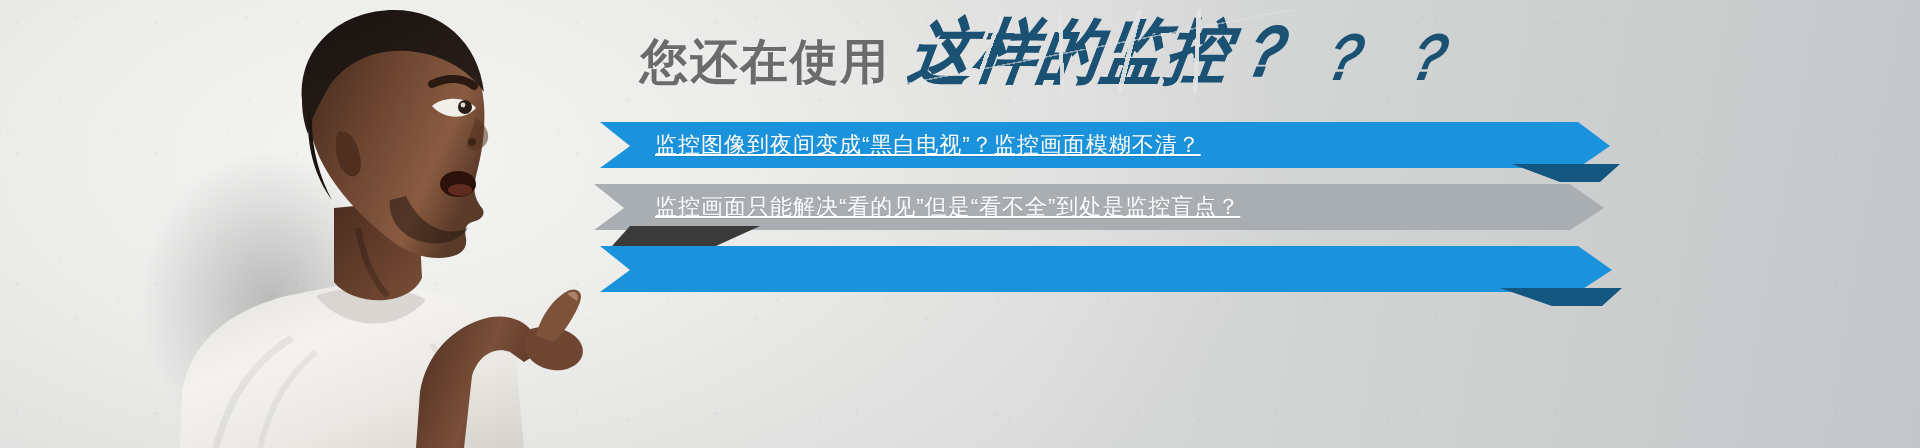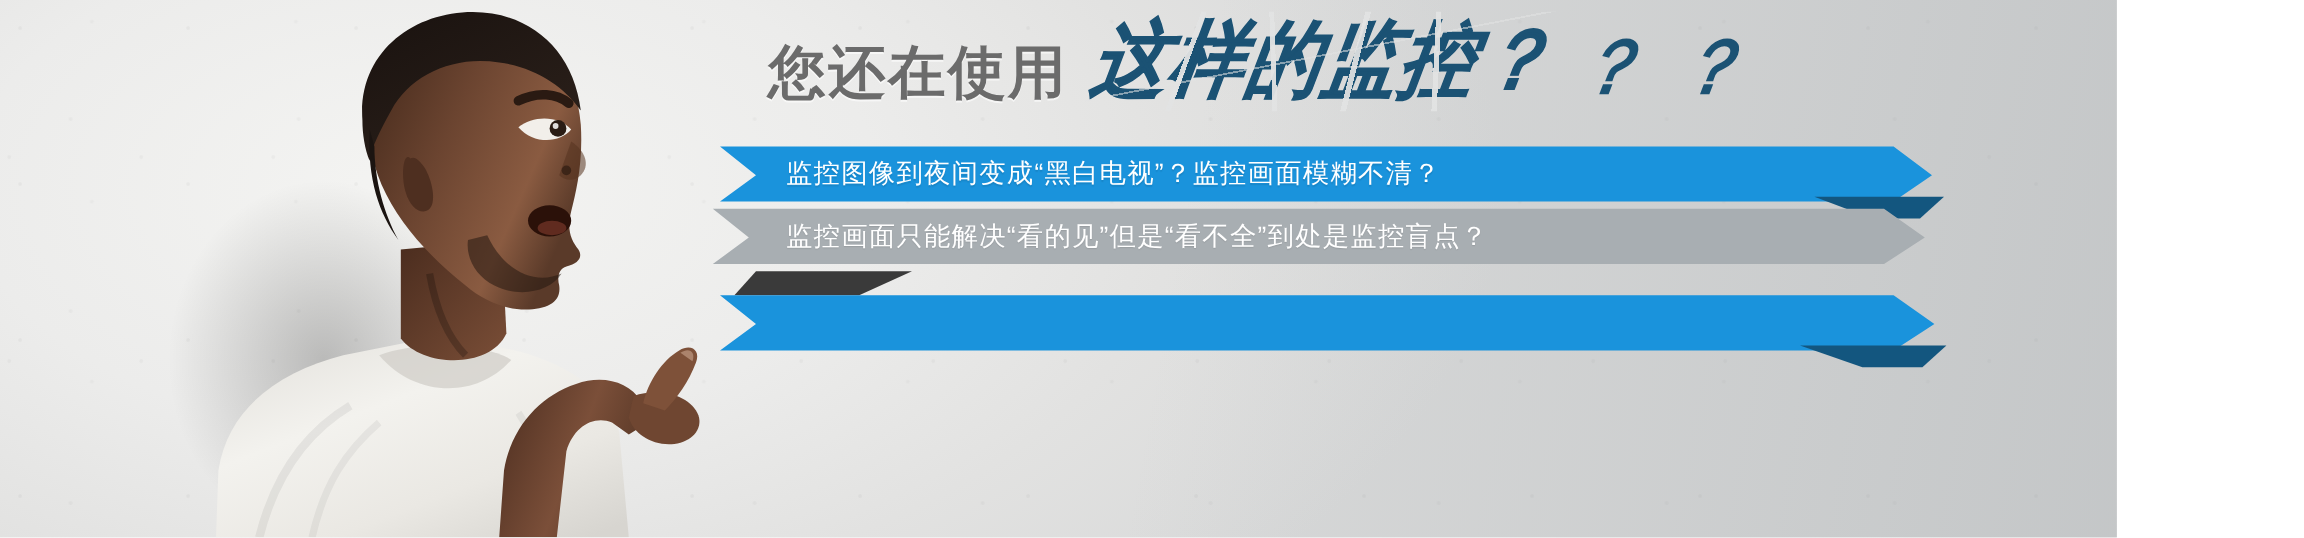--- a/index.html
+++ b/index.html
@@ -1,21 +1,21 @@
 <!DOCTYPE html>
 <html><head>
 <meta charset="utf-8">
 <style>
   * { margin:0; padding:0; box-sizing:border-box; }
   html, body {
     width:1920px; height:448px; overflow:hidden;
     font-family:"Liberation Sans","DejaVu Sans",sans-serif;
   }
   #banner {
-    position:relative; width:1764px; height:448px;
+    position:relative; width:1920px; height:448px;
     background:
       radial-gradient(ellipse 900px 500px at 20% 35%, #f4f4f2 0%, #ececeb 42%, #e2e2e1 70%, #d8d9d9 100%),
       linear-gradient(110deg,#f3f3f2 0%,#ebebea 30%,#dedfdf 62%,#c9cbcc 100%);
     overflow:hidden;
   }
   
   #banner::before{
     content:""; position:absolute; inset:0;
     background-image:
       radial-gradient(circle at 12% 18%, rgba(0,0,0,.035) 0 1px, transparent 2px),
@@ -74,23 +74,24 @@
 
   
   .ribbons { position:absolute; left:0; top:116px; width:1920px; height:245px; z-index:4; }
   .ribbon { position:absolute; left:0; width:1920px; height:58px; }
   .ribbon .shape { position:absolute; inset:0; }
   .ribbon .txt {
     position:absolute; left:655px; top:0; height:100%;
     display:flex; align-items:center;
     font-size:22px; color:#ffffff; letter-spacing:1px; white-space:nowrap;
     text-shadow:0 1px 1px rgba(0,0,0,.10);
+    text-decoration:underline;
   }
   .r1 { top:0; }
-  .r2 { top:52px;text-align:center; }
+  .r2 { top:62px;text-align:center; }
   .r3 { top:124px; }
   .r4 { top:186px; }
 </style>
 </head>
 <body>
 
 <div id="banner">
 
   <div class="person">
     <svg viewBox="0 0 520 448" preserveAspectRatio="xMidYMax meet">

